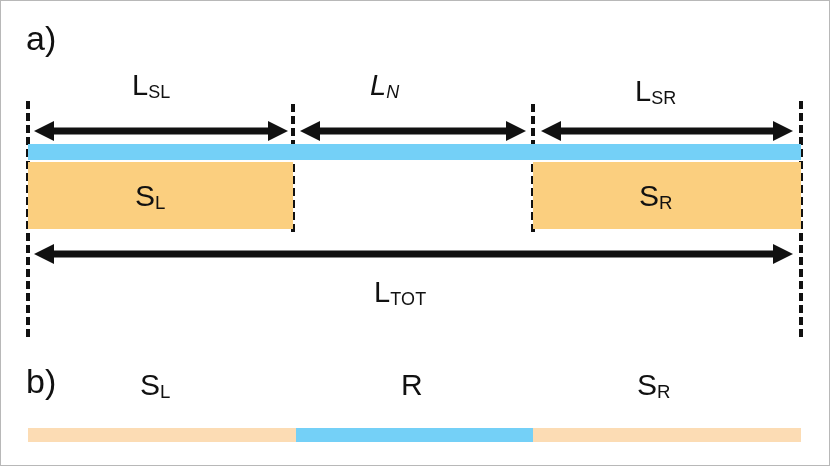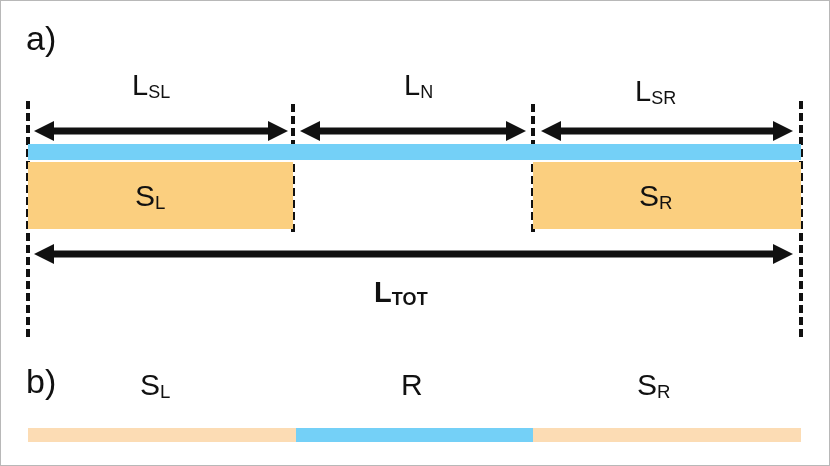--- a/index.html
+++ b/index.html
@@ -80,21 +80,21 @@
 <body>
 
 <div id="figure">
 
   <div class="panel-letter" style="left:25px; top:20px;">a)</div>
 
   <div class="dim-label" style="left:131px; top:70px;">
     <span>L</span><sub>SL</sub>
   </div>
 
-  <div class="dim-label" style="left:403px; top:70px;">
+  <div class="dim-label" style="left:369px; top:70px;font-style:italic;">
     <span>L</span><sub>N</sub>
   </div>
 
   <div class="dim-label" style="left:634px; top:76px;">
     <span>L</span><sub>SR</sub>
   </div>
 
   <div class="vline" style="left:25px; top:100px; height:236px;"></div>
   <div class="vline" style="left:290px; top:103px; height:128px;"></div>
   <div class="vline" style="left:530px; top:103px; height:128px;"></div>
@@ -138,21 +138,21 @@
   </div>
 
   <div class="arrowrow" style="left:33px; top:240px; width:759px;">
     <svg viewBox="0 0 759 26" preserveAspectRatio="none">
       <line x1="16" y1="13" x2="743" y2="13" stroke="#111111" stroke-width="7"></line>
       <polygon points="0,13 20,3 20,23" fill="#111111"></polygon>
       <polygon points="759,13 739,3 739,23" fill="#111111"></polygon>
     </svg>
   </div>
 
-  <div class="dim-label" style="left:373px; top:277px;font-weight:bold;">
+  <div class="dim-label" style="left:373px; top:277px;">
     <span>L</span><sub>TOT</sub>
   </div>
 
   <div class="panel-letter" style="left:25px; top:363px;">b)</div>
 
   <div class="block-label" style="left:139px; top:369px;">
     <span>S</span><sub>L</sub>
   </div>
 
   <div class="block-label" style="left:400px; top:369px;">

